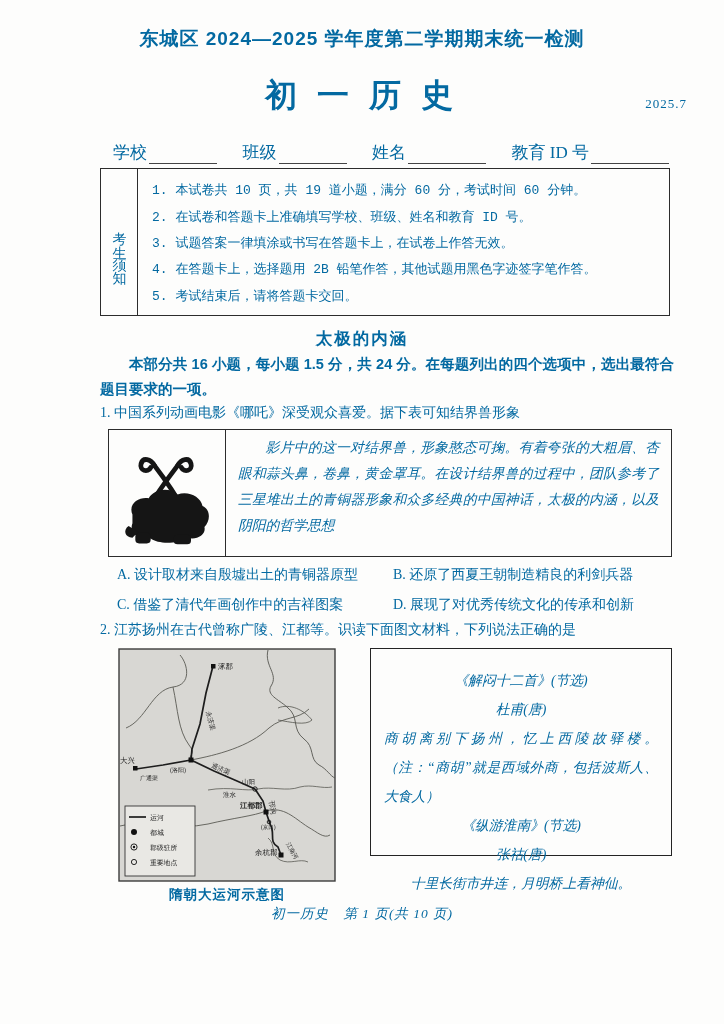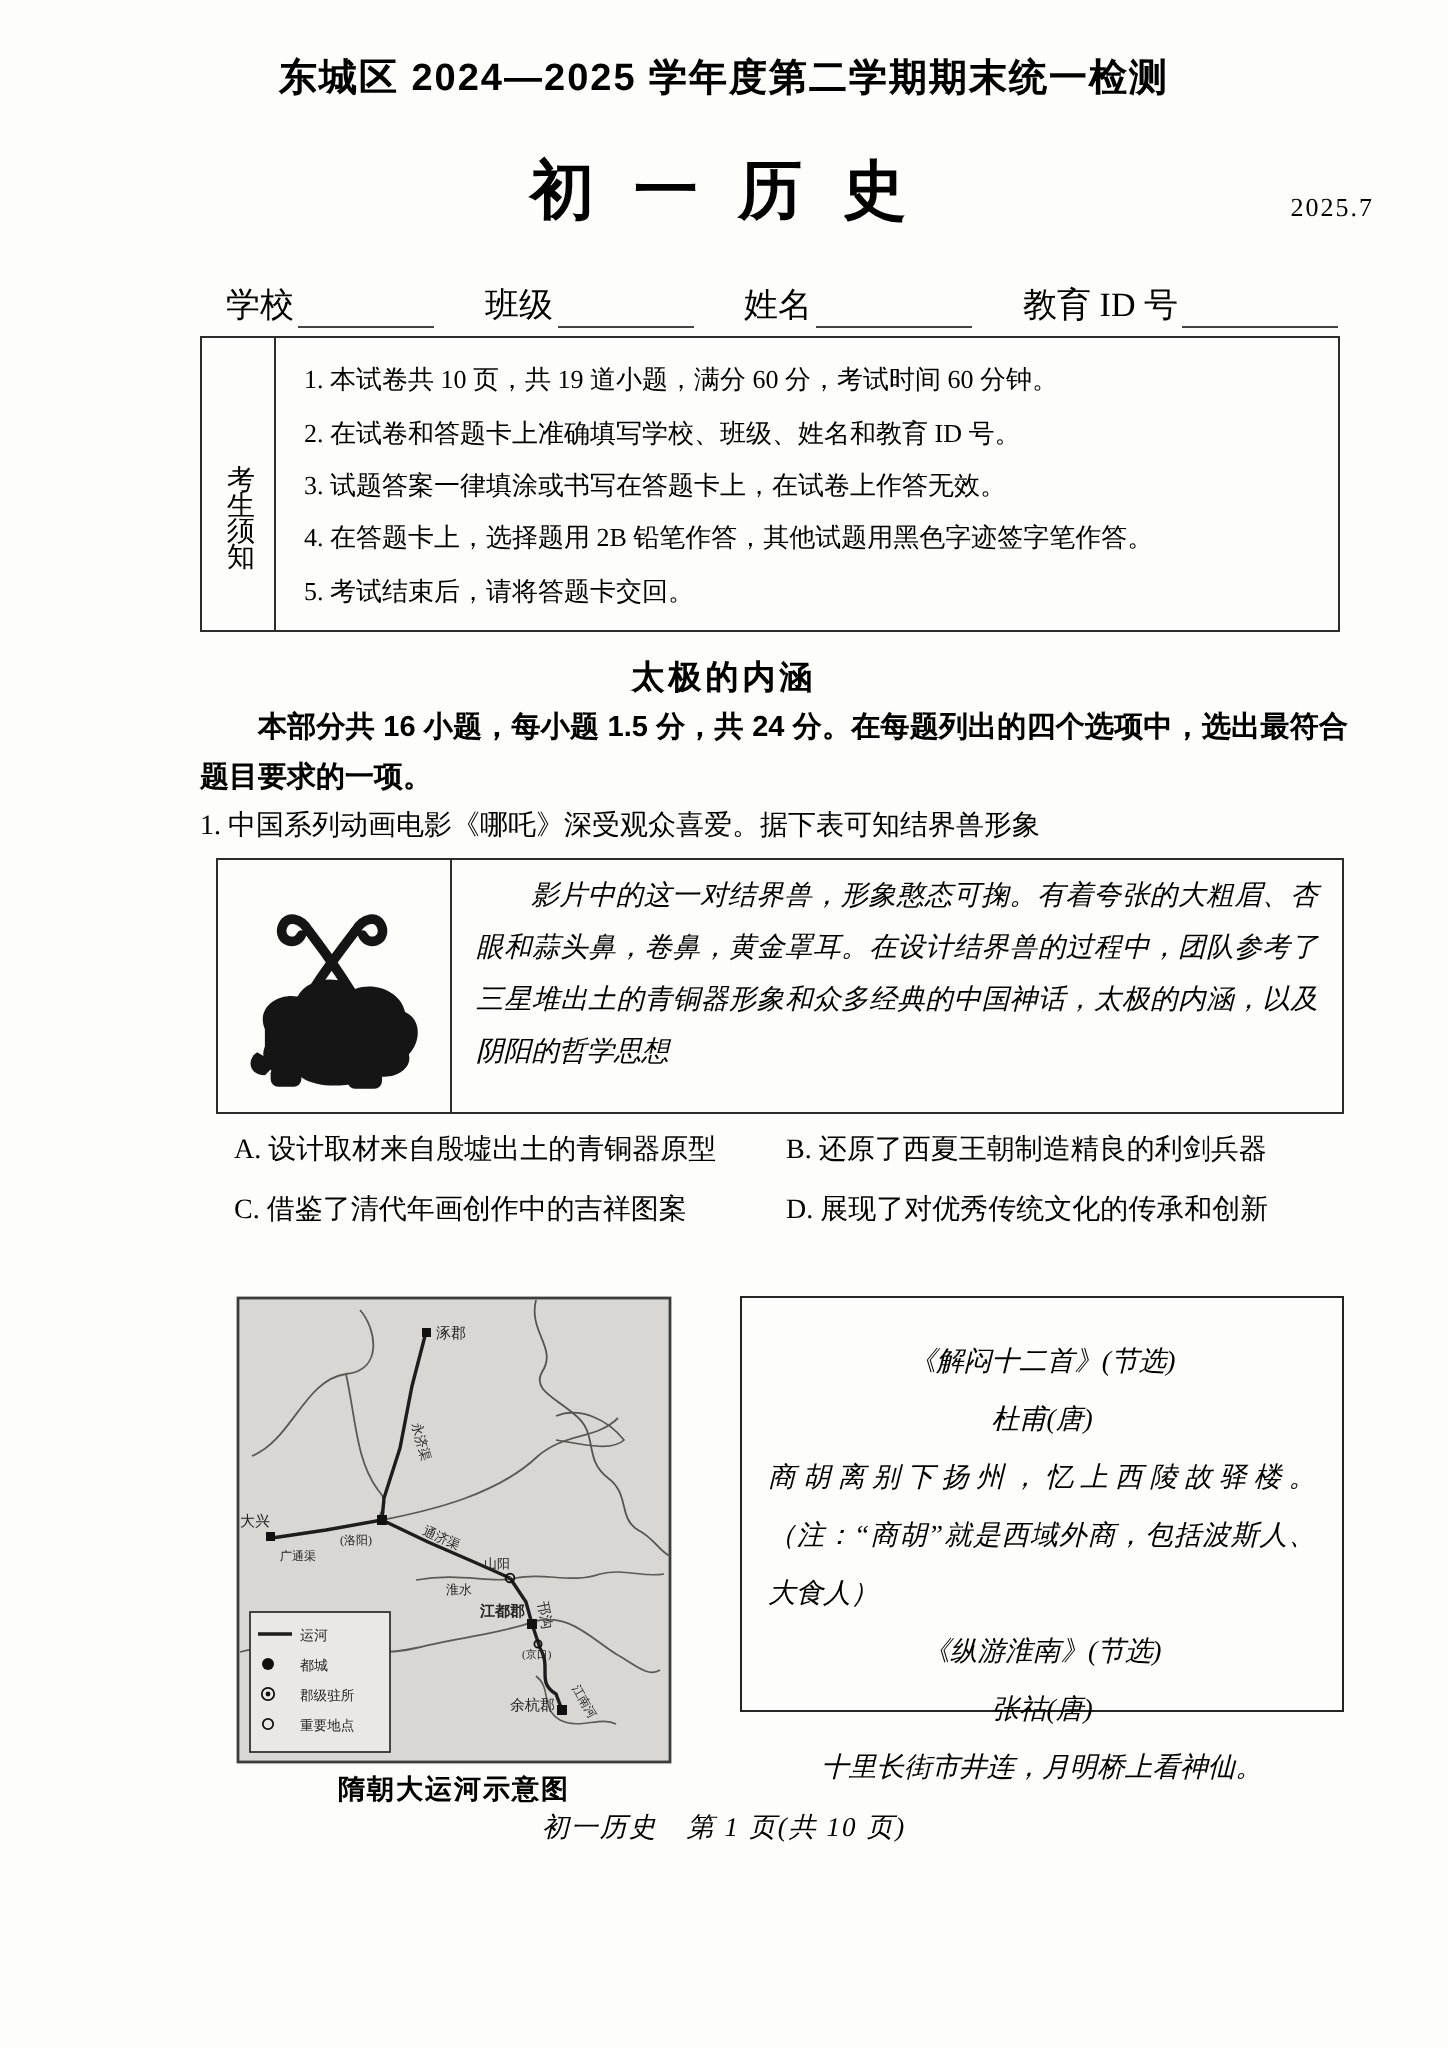--- a/index.html
+++ b/index.html
@@ -1,18 +1,18 @@
 <!DOCTYPE html>
 <html><head>
 <meta charset="utf-8">
 <style>
   html,body{margin:0;padding:0;background:#ffffff;}
   .page{
     position:relative;width:724px;height:1024px;background:#fdfdfc;
-    font-family:"Liberation Serif","DejaVu Serif",serif;color:#000000;
+    font-family:"Liberation Serif","DejaVu Serif",serif;color:#0369a1;
     overflow:hidden;
   }
   .abs{position:absolute;}
   
   .exam-title{
     top:26px;left:0;width:100%;text-align:center;
     font-family:"Liberation Sans","DejaVu Sans",sans-serif;
     font-weight:700;font-size:19px;letter-spacing:1px;
   }
   .subject-title{
@@ -34,21 +34,21 @@
     border:1.6px solid #2c2c2c;display:flex;
   }
   .notice-side{
     width:37px;border-right:1.4px solid #2c2c2c;
     display:flex;align-items:center;justify-content:center;
     writing-mode:vertical-lr;text-orientation:upright;
     font-size:14px;letter-spacing:13px;padding-top:10px;box-sizing:border-box;
   }
   .notice-body{
     flex:1;padding:8px 10px 6px 14px;display:flex;flex-direction:column;
-    justify-content:space-around;font-size:13px;
+    justify-content:space-around;font-size:13px;font-family:Liberation Mono, monospace;
   }
   
   .part-title{
     top:328px;left:0;width:100%;text-align:center;
     font-family:"Liberation Sans","DejaVu Sans",sans-serif;
     font-weight:700;font-size:16.5px;letter-spacing:2px;
   }
   .part-intro{
     top:352px;left:100px;width:574px;
     font-family:"Liberation Sans","DejaVu Sans",sans-serif;
@@ -162,20 +162,21 @@
     <div class="material-text">影片中的这一对结界兽，形象憨态可掬。有着夸张的大粗眉、杏眼和蒜头鼻，卷鼻，黄金罩耳。在设计结界兽的过程中，团队参考了三星堆出土的青铜器形象和众多经典的中国神话，太极的内涵，以及阴阳的哲学思想</div>
   </div>
 
   <div class="abs options-grid">
     <div>A. 设计取材来自殷墟出土的青铜器原型</div>
     <div>B. 还原了西夏王朝制造精良的利剑兵器</div>
     <div>C. 借鉴了清代年画创作中的吉祥图案</div>
     <div>D. 展现了对优秀传统文化的传承和创新</div>
   </div>
 
+  <div class="abs q-stem q2-stem">2. 江苏扬州在古代曾称广陵、江都等。识读下面图文材料，下列说法正确的是</div>
 
   <div class="abs map-wrap">
     <svg width="218" height="234" viewBox="0 0 218 234">
       <rect x="1" y="1" width="216" height="232" fill="#d8d7d3" stroke="#3c3c3c" stroke-width="1.4"></rect>
 
       <path d="M150 2 C 146 18, 161 26, 153 38 C 148 47, 160 51, 169 59 C 182 69, 173 81, 186 91 C 197 99, 191 111, 201 117 C 209 121, 212 128, 217 130" fill="none" stroke="#55554f" stroke-width="0.9"></path>
       <path d="M160 60 C 172 55, 186 62, 194 72 C 188 78, 172 74, 160 72" fill="none" stroke="#55554f" stroke-width="0.8"></path>
 
       <path d="M8 80 C 28 72, 34 42, 55 39 C 74 37, 70 16, 62 7" fill="none" stroke="#5a5a54" stroke-width="0.9"></path>
       <path d="M55 39 C 60 62, 60 82, 71 97 C 79 106, 69 108, 73 112" fill="none" stroke="#5a5a54" stroke-width="0.9"></path>

